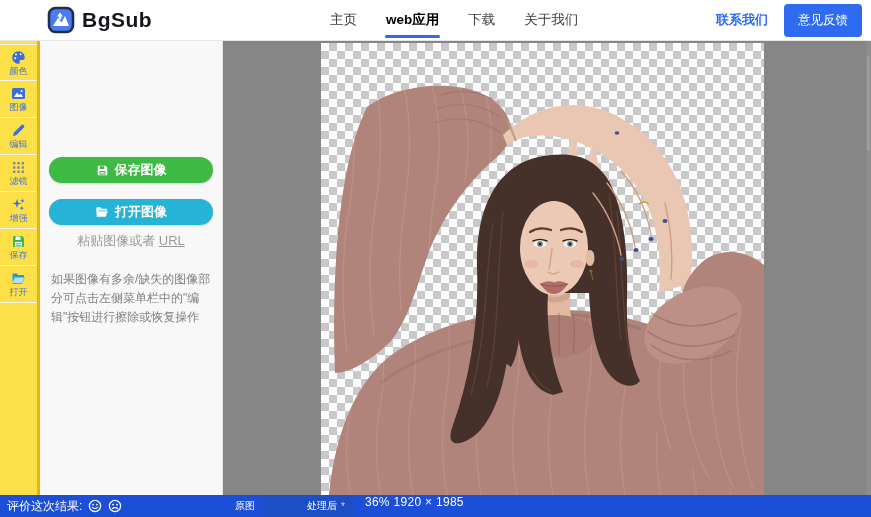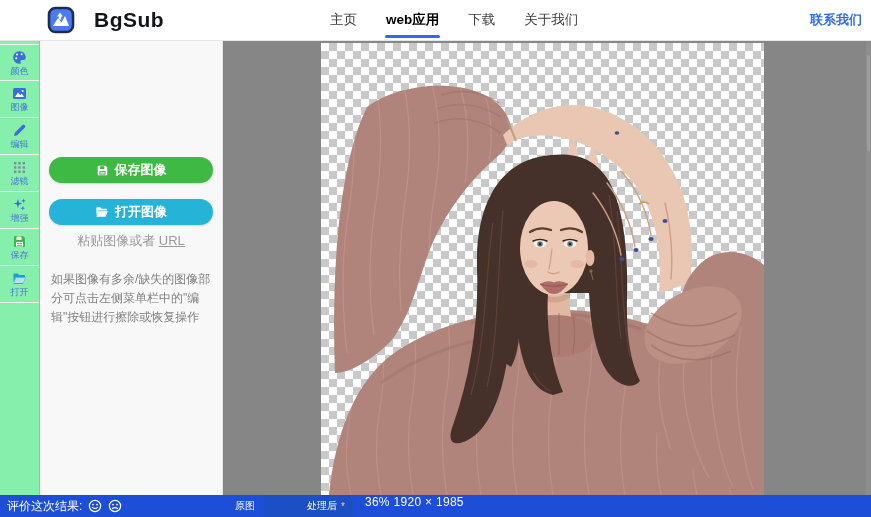--- a/index.html
+++ b/index.html
@@ -2,40 +2,40 @@
 <html><head>
 <meta charset="utf-8">
 <style>
   * { margin:0; padding:0; box-sizing:border-box; }
   html,body { width:871px; height:517px; overflow:hidden; background:#fff;
     font-family:"Liberation Sans","DejaVu Sans",sans-serif; }
 
   
   .header { position:relative; height:41px; background:#fff;
     border-bottom:1px solid #e7e7e7; display:flex; align-items:center; }
-  .logo { display:flex; align-items:center; gap:19px; margin-left:47px; }
+  .logo { display:flex; align-items:center; gap:7px; margin-left:47px; }
   .logo-badge { width:28px; height:28px; }
   .logo-text { font-size:21px; font-weight:700; color:#15161c; letter-spacing:.5px; }
   .nav { position:absolute; left:329px; top:0; height:100%; display:flex;
     align-items:center; gap:27px; }
   .nav-item { font-size:13.5px; color:#3c3c3c; cursor:pointer; position:relative;
     padding:4px 1px; }
   .nav-item.active { font-weight:700; color:#000; }
   .nav-item.active::after { content:""; position:absolute; left:0; right:0;
     bottom:-5px; height:3px; border-radius:2px; background:#2e6bf0; }
   .header-right { position:absolute; right:9px; top:0; height:100%;
     display:flex; align-items:center; gap:16px; }
   .contact-link { font-size:13px; color:#2e6bf0; font-weight:600; cursor:pointer; }
   .feedback-btn { background:#2e6bf0; color:#fff; font-size:12.5px;
     border:none; border-radius:4px; padding:8px 14px; cursor:pointer; }
 
   
   .body { display:flex; height:454px; }
 
-  .rail { width:40px; background:#86efac; border-right:1px solid #eab308;
+  .rail { width:40px; background:#fde047; border-right:3px solid #eab308;
     padding-top:3px; }
   .rail-item { height:37px; display:flex; flex-direction:column; align-items:center;
     justify-content:center; gap:2px; border-bottom:1px solid #f1f1f1; cursor:pointer; }
   .rail-item:first-child { border-top:1px solid #f1f1f1; }
   .rail-label { font-size:9px; color:#4a74d6; line-height:9px; }
 
   .panel { width:183px; background:#f8f8f8; border-right:1px solid #e2e2e2;
     padding:0 9px; }
   .pill-btn { width:100%; height:26px; border:none; border-radius:13px;
     color:#fff; font-size:13px; font-weight:600; display:flex; align-items:center;
@@ -84,20 +84,21 @@
     <span class="logo-text">BgSub</span>
   </div>
   <div class="nav">
     <span class="nav-item">主页</span>
     <span class="nav-item active">web应用</span>
     <span class="nav-item">下载</span>
     <span class="nav-item">关于我们</span>
   </div>
   <div class="header-right">
     <span class="contact-link">联系我们</span>
+    <button class="feedback-btn">意见反馈</button>
   </div>
 </div>
 
 <div class="body">
 
   <div class="rail">
     <div class="rail-item">
       <svg width="15" height="15" viewBox="0 0 15 15">
         <path d="M7.5,1.2 a6.3,6.3 0 1,0 0,12.6 c1.3,0 1.7,-1 1.1,-1.9 c-.5,-.9 .2,-1.8 1.3,-1.8 h1.6 a2.3,2.3 0 0,0 2.3,-2.3 C13.8,4 11,1.2 7.5,1.2 z" fill="#3a6fd8"></path>
         <circle cx="5" cy="4.6" r="1" fill="#fff"></circle>

